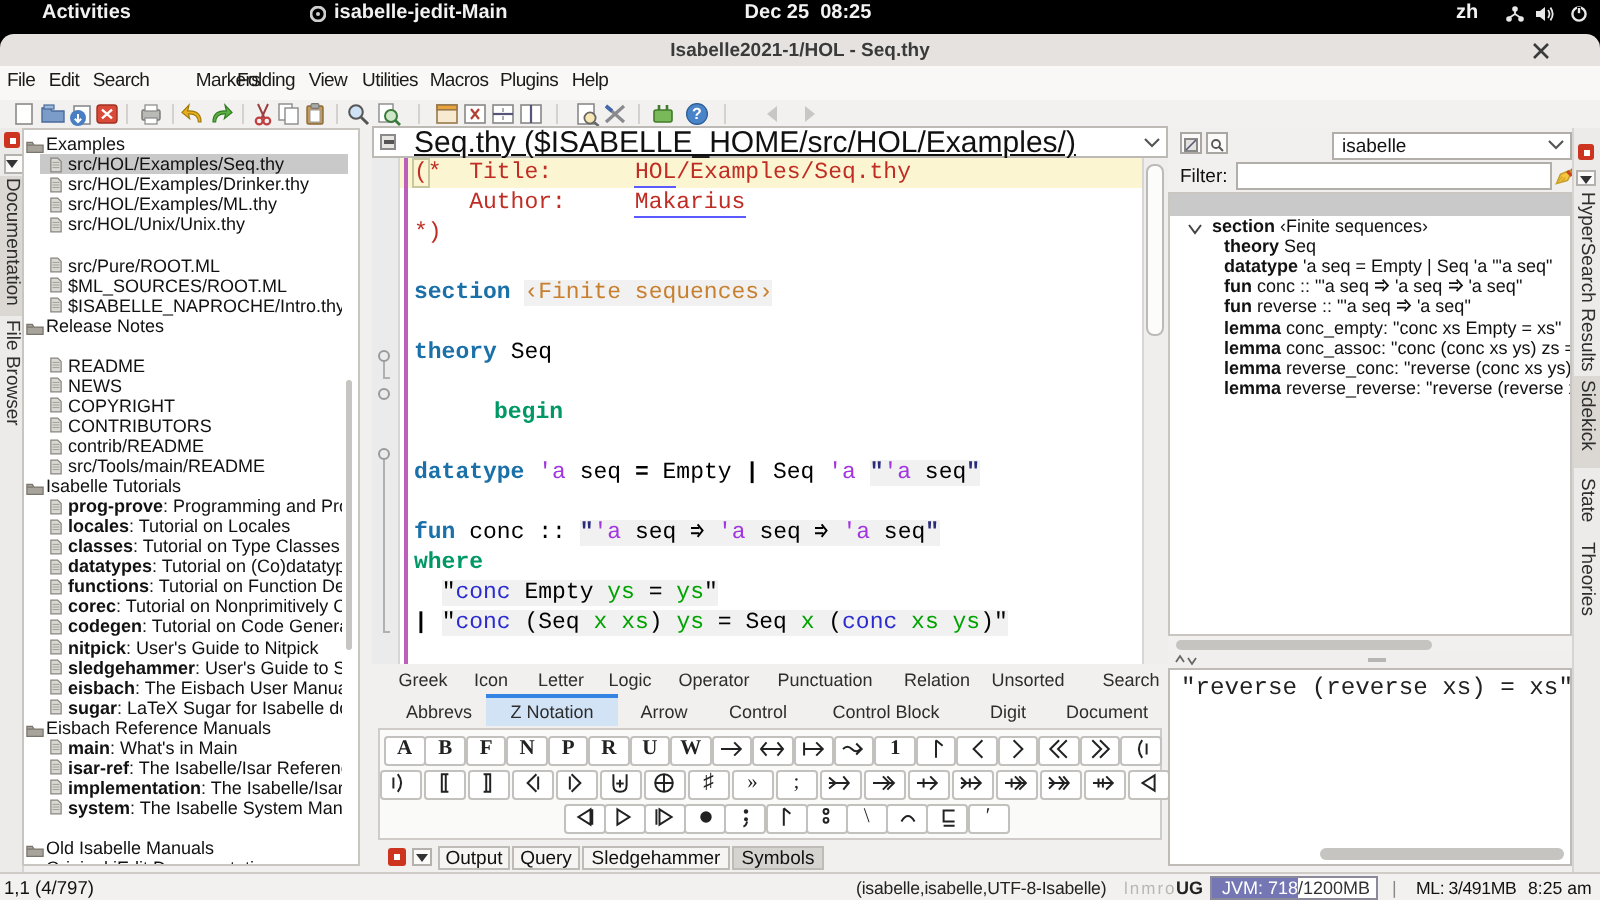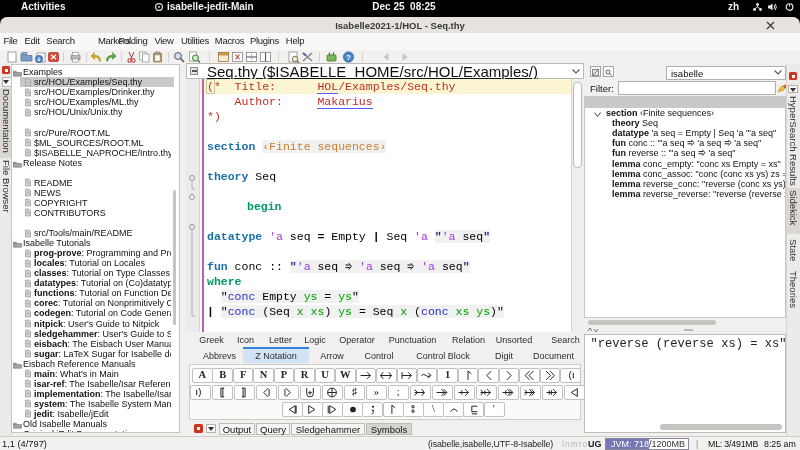--- a/index.html
+++ b/index.html
@@ -298,20 +298,30 @@
 <div class="tree-row" style="top:142.9px;">
         <div style="position:absolute;left:8px;top:0;right:5px;height:10px;white-space:nowrap;"></div>
         <div style="position:absolute;left:0;top:0;right:8px;height:10px;overflow:hidden;">
           <span style="position:absolute;left:13px;top:0.5px;"><svg width="6" height="9" viewBox="0 0 7 9" style="vertical-align:-1px">
               <path d="M0.5 0.5 L4.5 0.5 L6.5 2.5 L6.5 8.5 L0.5 8.5 Z" fill="#d8d8d4" stroke="#88847c" stroke-width="0.7"></path>
               <path d="M1.5 3 L5.5 3 M1.5 4.5 L5.5 4.5 M1.5 6 L5.5 6" stroke="#9a968e" stroke-width="0.5"></path>
             </svg></span>
           <span style="position:absolute;left:22px;top:0;">CONTRIBUTORS</span>
         </div>
       </div>
+<div class="tree-row" style="top:153.0px;">
+        <div style="position:absolute;left:8px;top:0;right:5px;height:10px;white-space:nowrap;"></div>
+        <div style="position:absolute;left:0;top:0;right:8px;height:10px;overflow:hidden;">
+          <span style="position:absolute;left:13px;top:0.5px;"><svg width="6" height="9" viewBox="0 0 7 9" style="vertical-align:-1px">
+              <path d="M0.5 0.5 L4.5 0.5 L6.5 2.5 L6.5 8.5 L0.5 8.5 Z" fill="#d8d8d4" stroke="#88847c" stroke-width="0.7"></path>
+              <path d="M1.5 3 L5.5 3 M1.5 4.5 L5.5 4.5 M1.5 6 L5.5 6" stroke="#9a968e" stroke-width="0.5"></path>
+            </svg></span>
+          <span style="position:absolute;left:22px;top:0;">contrib/README</span>
+        </div>
+      </div>
 <div class="tree-row" style="top:163.0px;">
         <div style="position:absolute;left:8px;top:0;right:5px;height:10px;white-space:nowrap;"></div>
         <div style="position:absolute;left:0;top:0;right:8px;height:10px;overflow:hidden;">
           <span style="position:absolute;left:13px;top:0.5px;"><svg width="6" height="9" viewBox="0 0 7 9" style="vertical-align:-1px">
               <path d="M0.5 0.5 L4.5 0.5 L6.5 2.5 L6.5 8.5 L0.5 8.5 Z" fill="#d8d8d4" stroke="#88847c" stroke-width="0.7"></path>
               <path d="M1.5 3 L5.5 3 M1.5 4.5 L5.5 4.5 M1.5 6 L5.5 6" stroke="#9a968e" stroke-width="0.5"></path>
             </svg></span>
           <span style="position:absolute;left:22px;top:0;">src/Tools/main/README</span>
         </div>
       </div>
@@ -476,30 +486,20 @@
         </div>
       </div>
 <div class="tree-row" style="top:333.9px;">
         <div style="position:absolute;left:8px;top:0;right:5px;height:10px;white-space:nowrap;"></div>
         <div style="position:absolute;left:0;top:0;right:8px;height:10px;overflow:hidden;">
           <span style="position:absolute;left:13px;top:0.5px;"><svg width="6" height="9" viewBox="0 0 7 9" style="vertical-align:-1px">
               <path d="M0.5 0.5 L4.5 0.5 L6.5 2.5 L6.5 8.5 L0.5 8.5 Z" fill="#d8d8d4" stroke="#88847c" stroke-width="0.7"></path>
               <path d="M1.5 3 L5.5 3 M1.5 4.5 L5.5 4.5 M1.5 6 L5.5 6" stroke="#9a968e" stroke-width="0.5"></path>
             </svg></span>
           <span style="position:absolute;left:22px;top:0;"><b>system</b>: The Isabelle System Manual</span>
-        </div>
-      </div>
-<div class="tree-row" style="top:343.9px;">
-        <div style="position:absolute;left:8px;top:0;right:5px;height:10px;white-space:nowrap;"></div>
-        <div style="position:absolute;left:0;top:0;right:8px;height:10px;overflow:hidden;">
-          <span style="position:absolute;left:13px;top:0.5px;"><svg width="6" height="9" viewBox="0 0 7 9" style="vertical-align:-1px">
-              <path d="M0.5 0.5 L4.5 0.5 L6.5 2.5 L6.5 8.5 L0.5 8.5 Z" fill="#d8d8d4" stroke="#88847c" stroke-width="0.7"></path>
-              <path d="M1.5 3 L5.5 3 M1.5 4.5 L5.5 4.5 M1.5 6 L5.5 6" stroke="#9a968e" stroke-width="0.5"></path>
-            </svg></span>
-          <span style="position:absolute;left:22px;top:0;"><b>jedit</b>: Isabelle/jEdit</span>
         </div>
       </div>
 <div class="tree-row" style="top:354.0px;">
         <div style="position:absolute;left:8px;top:0;right:5px;height:10px;white-space:nowrap;"></div>
         <div style="position:absolute;left:0;top:0;right:8px;height:10px;overflow:hidden;">
           <span style="position:absolute;left:1px;top:1px;"><svg width="9" height="8" viewBox="0 0 10 8" style="vertical-align:-1px">
               <path d="M0.5 2 L0.5 7.5 L9.5 7.5 L9.5 3.5 L4.5 3.5 L3.5 2 Z" fill="#a8a49c" stroke="#7a766e" stroke-width="0.7"></path>
               <path d="M0.5 3.5 L4 3.5" stroke="#7a766e" stroke-width="0.7"></path>
             </svg></span>
           <span style="position:absolute;left:11px;top:0;">Old Isabelle Manuals</span>

